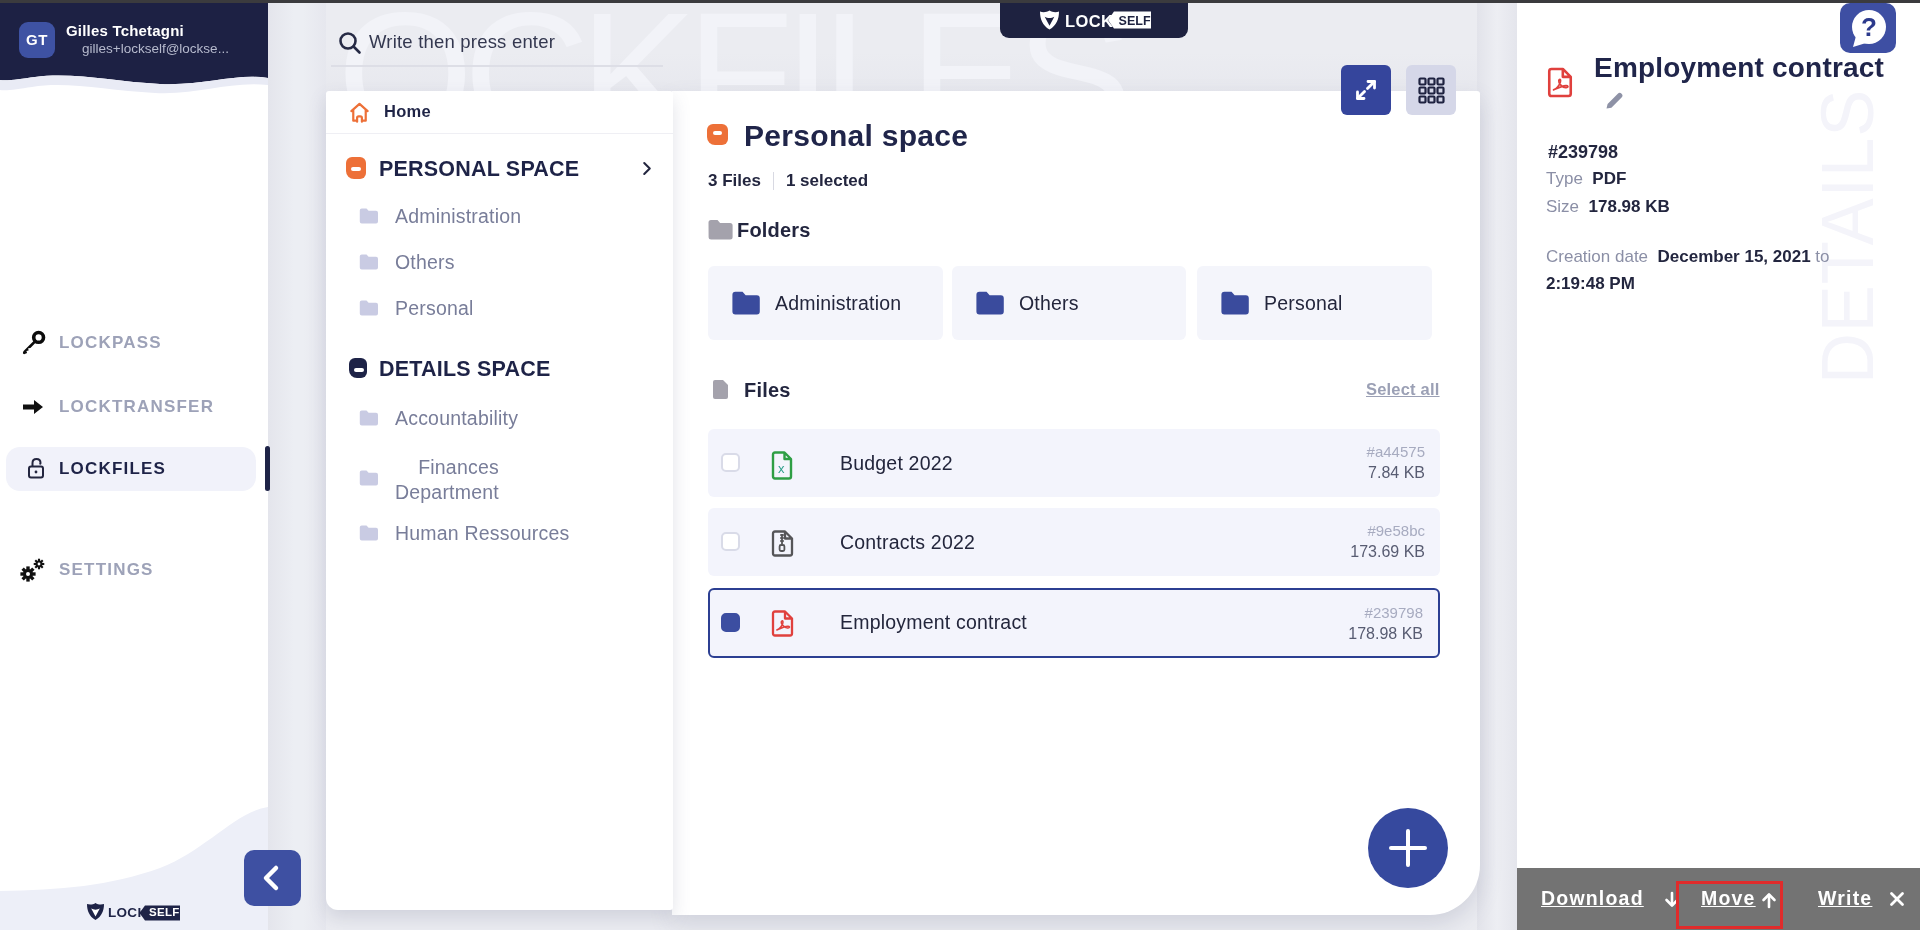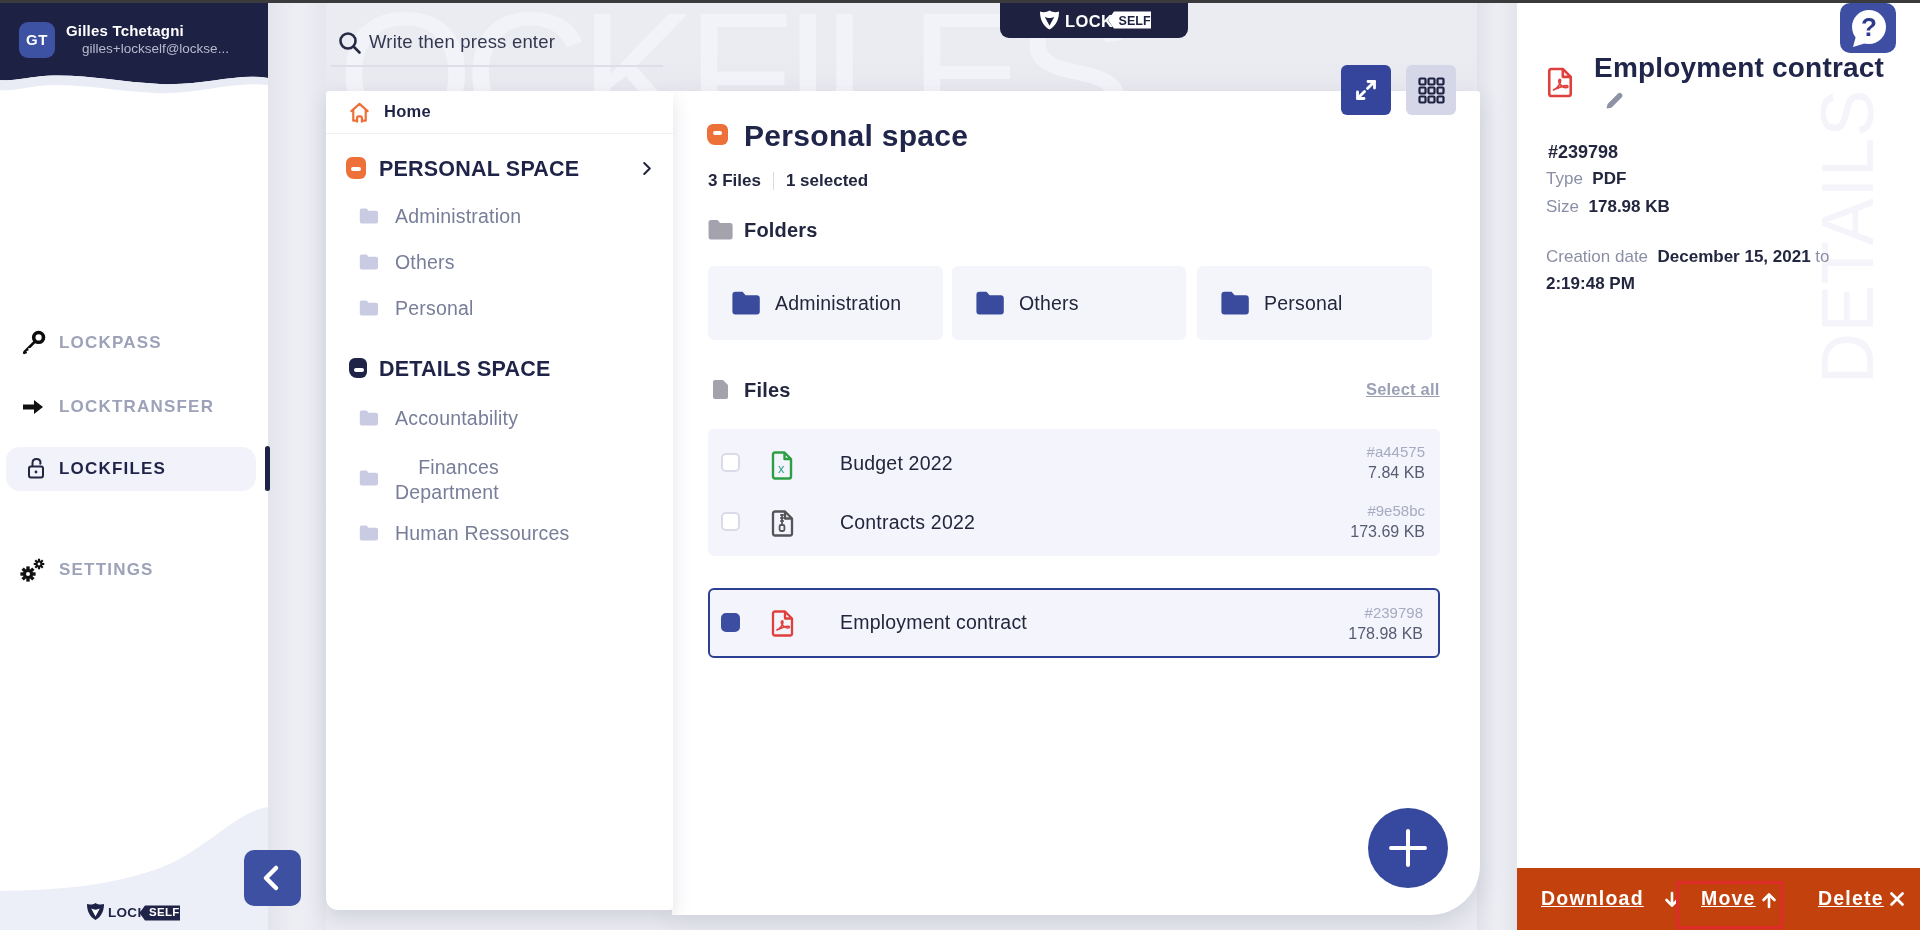--- a/index.html
+++ b/index.html
@@ -82,21 +82,21 @@
   #btn-grid { position:absolute; left:1406px; top:65px; width:50px; height:50px; border-radius:6px; background:#d5d7e8; z-index:8; }
   #btn-expand svg, #btn-grid svg { position:absolute; left:12px; top:12px; }
 
   #ps-ico { position:absolute; left:707px; top:124px; width:21px; height:21px; border-radius:6px 6px 6px 8px; background:#ed7038; z-index:6;}
   #ps-ico::after { content:""; position:absolute; left:6px; top:7px; width:9px; height:4px; border-radius:2px; background:#fff; }
   #ps-title { position:absolute; left:744px; top:119px; font-size:30px; font-weight:700; color:#20254a; z-index:6; letter-spacing:.3px;}
   #ps-sub { position:absolute; left:708px; top:171px; z-index:6; font-size:17px; font-weight:700; color:#23263f; }
   #ps-sub .sep { display:inline-block; width:1px; height:18px; background:#d8d9e2; margin:0 12px; vertical-align:-4px; }
 
   .sec-head { position:absolute; z-index:6; }
-  .sec-head .t { position:absolute; left:36px; top:0; font-size:20px; font-weight:700; color:#23263f; letter-spacing:.2px;}
+  .sec-head .t { position:absolute; left:29px; top:0; font-size:20px; font-weight:700; color:#23263f; letter-spacing:.2px;}
 
   #selall { position:absolute; left:1366px; top:380px; z-index:6; font-size:16.5px; font-weight:700; color:#9ba0b5;
     text-decoration:underline; letter-spacing:.2px;}
 
   .fcard { position:absolute; top:266px; height:74px; background:#f4f5fb; border-radius:6px; z-index:6; }
   .fcard svg { position:absolute; left:23px; top:24px; }
   .fcard .t { position:absolute; left:67px; top:26px; font-size:19.5px; color:#23263c; letter-spacing:.2px; }
 
   .frow { position:absolute; left:708px; width:732px; height:68px; background:#f3f4fc; border-radius:6px; z-index:6; }
   .frow .cb { position:absolute; left:13px; top:24px; width:19px; height:19px; border-radius:5px; background:#fff; border:2px solid #d9dbe8; }
@@ -122,21 +122,21 @@
     white-space:nowrap; text-align:center; line-height:80px; }
   #helpbtn { position:absolute; left:1840px; top:3px; width:56px; height:50px; background:#3e4fa3; border-radius:10px; z-index:8; }
 
   #d-pdf { position:absolute; left:1547px; top:67px; z-index:6; }
   #d-title { position:absolute; left:1594px; top:52px; font-size:28px; font-weight:700; color:#20254a; z-index:6; letter-spacing:.2px;}
   #d-pencil { position:absolute; left:1604px; top:90px; z-index:6; }
   #d-hash { position:absolute; left:1548px; top:142px; font-size:18px; font-weight:700; color:#23263f; z-index:6; }
   .d-row { position:absolute; left:1546px; z-index:6; font-size:17px; color:#8b8fa6; }
   .d-row b { color:#23263f; font-weight:700; }
 
-  #actionbar { position:absolute; left:1517px; top:868px; width:403px; height:62px; background:#c2410c; z-index:7; }
+  #actionbar { position:absolute; left:1517px; top:868px; width:403px; height:62px; background:#737373; z-index:7; }
   #actionbar .lnk { position:absolute; top:19px; color:#fff; font-weight:700; font-size:19.5px; text-decoration:underline; letter-spacing:1.2px;}
   #movebox { position:absolute; left:159px; top:13px; width:107px; height:48px; border:3px solid #e02b2b; }
 </style>
 </head>
 <body>
 
 <div id="topband"></div>
 <div id="wm-lockfiles">LOCKFILES</div>
 <div id="gapL"></div>
 <div id="gapR"></div>
@@ -275,21 +275,21 @@
   <svg class="fico" width="22" height="29" viewBox="0 0 22 29">
       <path d="M2 3.5 q0-2 2-2 h9.5 l6.5 6.5 v17.5 q0 2-2 2 h-14 q-2 0-2-2 z M13.5 1.5 v6.5 h6.5" fill="none" stroke="#2e9e44" stroke-width="2.4" stroke-linejoin="round"></path>
       <text x="7" y="22" font-size="13" fill="#2e9e8a" font-family="Liberation Sans" font-weight="400">x</text>
     </svg>
   <div class="t">Budget 2022</div>
   <div class="meta">
       <div class="h">#a44575</div>
       <div class="s">7.84 KB</div>
     </div>
 </div>
-<div class="frow" style="top:488px;">
+<div class="frow" style="top:508px;">
   <div class="cb"></div>
   <svg class="fico" width="23" height="27" viewBox="0 0 23 27">
       <path d="M2 3.5 q0-2 2-2 h10 l7 7 v15 q0 2-2 2 h-15 q-2 0-2-2 z M14 1.5 v7 h7" fill="none" stroke="#555558" stroke-width="2.3" stroke-linejoin="round"></path>
       <g stroke="#555558" stroke-width="1.8">
         <line x1="9.2" y1="5" x2="12.8" y2="5"></line>
         <line x1="9.2" y1="8" x2="12.8" y2="8"></line>
         <line x1="9.2" y1="11" x2="12.8" y2="11"></line>
         <line x1="11" y1="4" x2="11" y2="15"></line>
       </g>
       <rect x="8.6" y="15" width="4.8" height="6" rx="1.4" fill="none" stroke="#555558" stroke-width="1.8"></rect>
@@ -345,21 +345,21 @@
       </g>
     </svg>
   <div id="movebox"></div>
   <div class="lnk" style="left:184px;">Move</div>
   <svg style="position:absolute; left:243px; top:23px;" width="18" height="18" viewBox="0 0 18 18">
       <g stroke="#fff" stroke-width="2.6" stroke-linecap="round" fill="none">
         <line x1="9" y1="16" x2="9" y2="4"></line>
         <path d="M3.5 9 L9 3.5 L14.5 9" stroke-linejoin="round"></path>
       </g>
     </svg>
-  <div class="lnk" style="left:301px;">Delete</div>
+  <div class="lnk" style="left:301px;">Write</div>
   <svg style="position:absolute; left:372px; top:23px;" width="16" height="16" viewBox="0 0 16 16">
       <g stroke="#fff" stroke-width="2.8" stroke-linecap="round">
         <line x1="2.5" y1="2.5" x2="13.5" y2="13.5"></line>
         <line x1="13.5" y1="2.5" x2="2.5" y2="13.5"></line>
       </g>
     </svg>
 </div>
 
 <div id="sidebar">
   <div id="sb-head">

